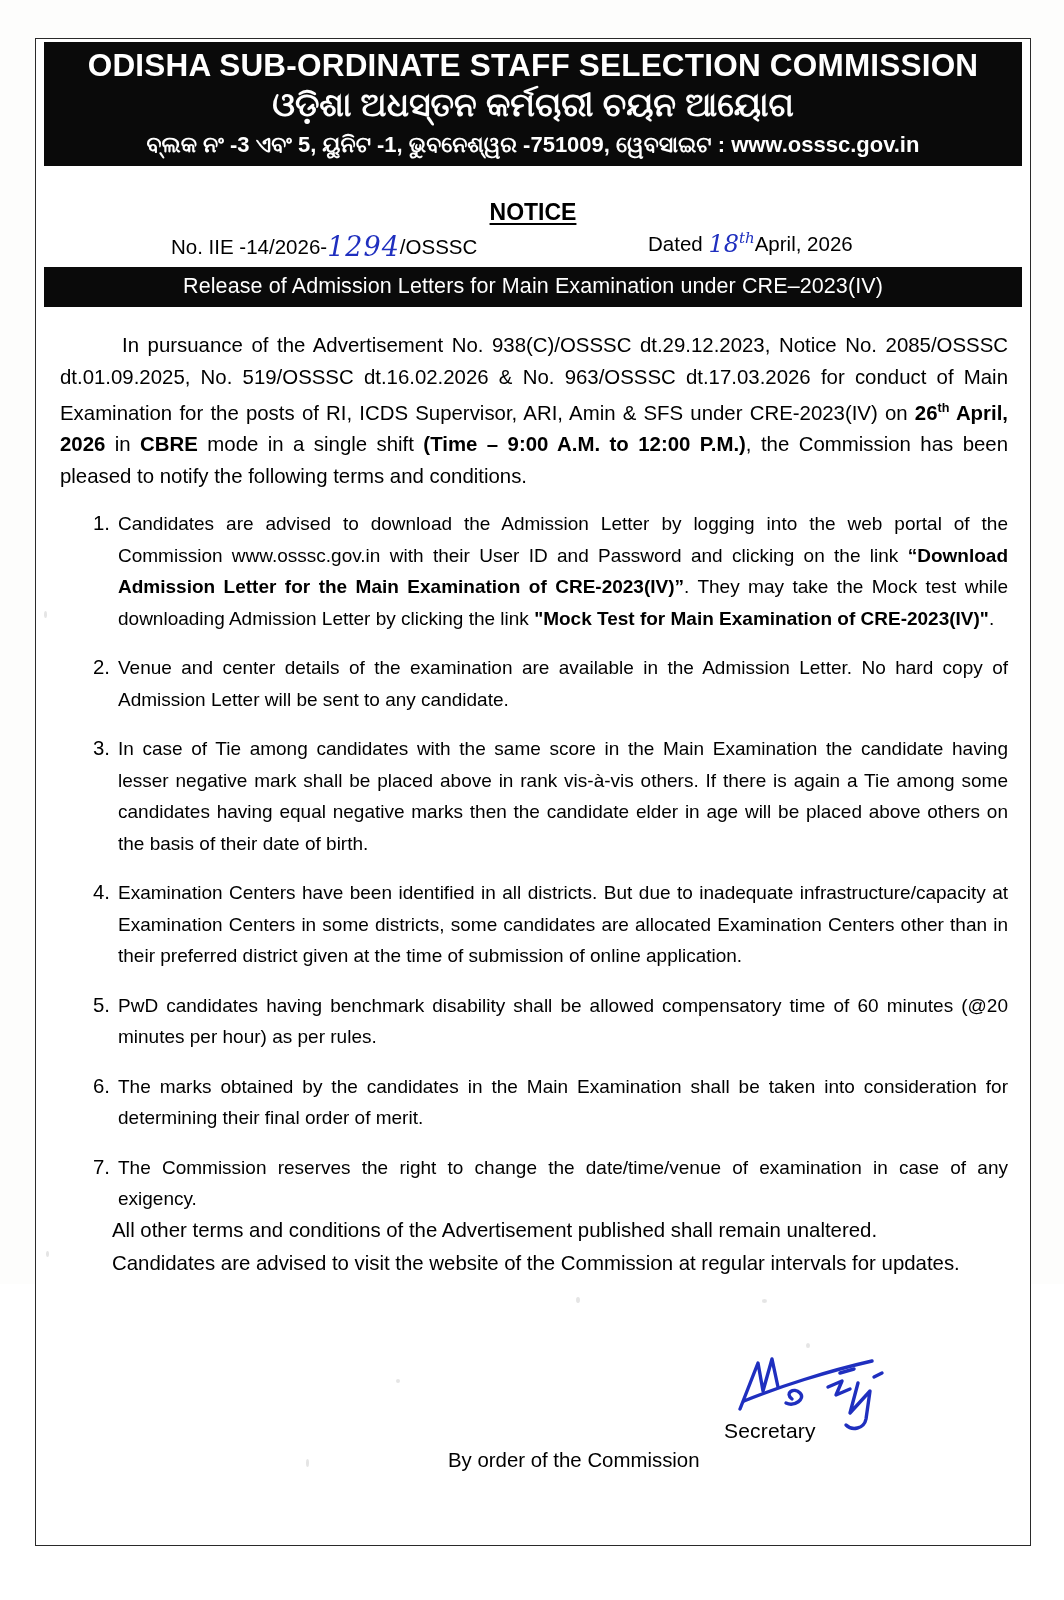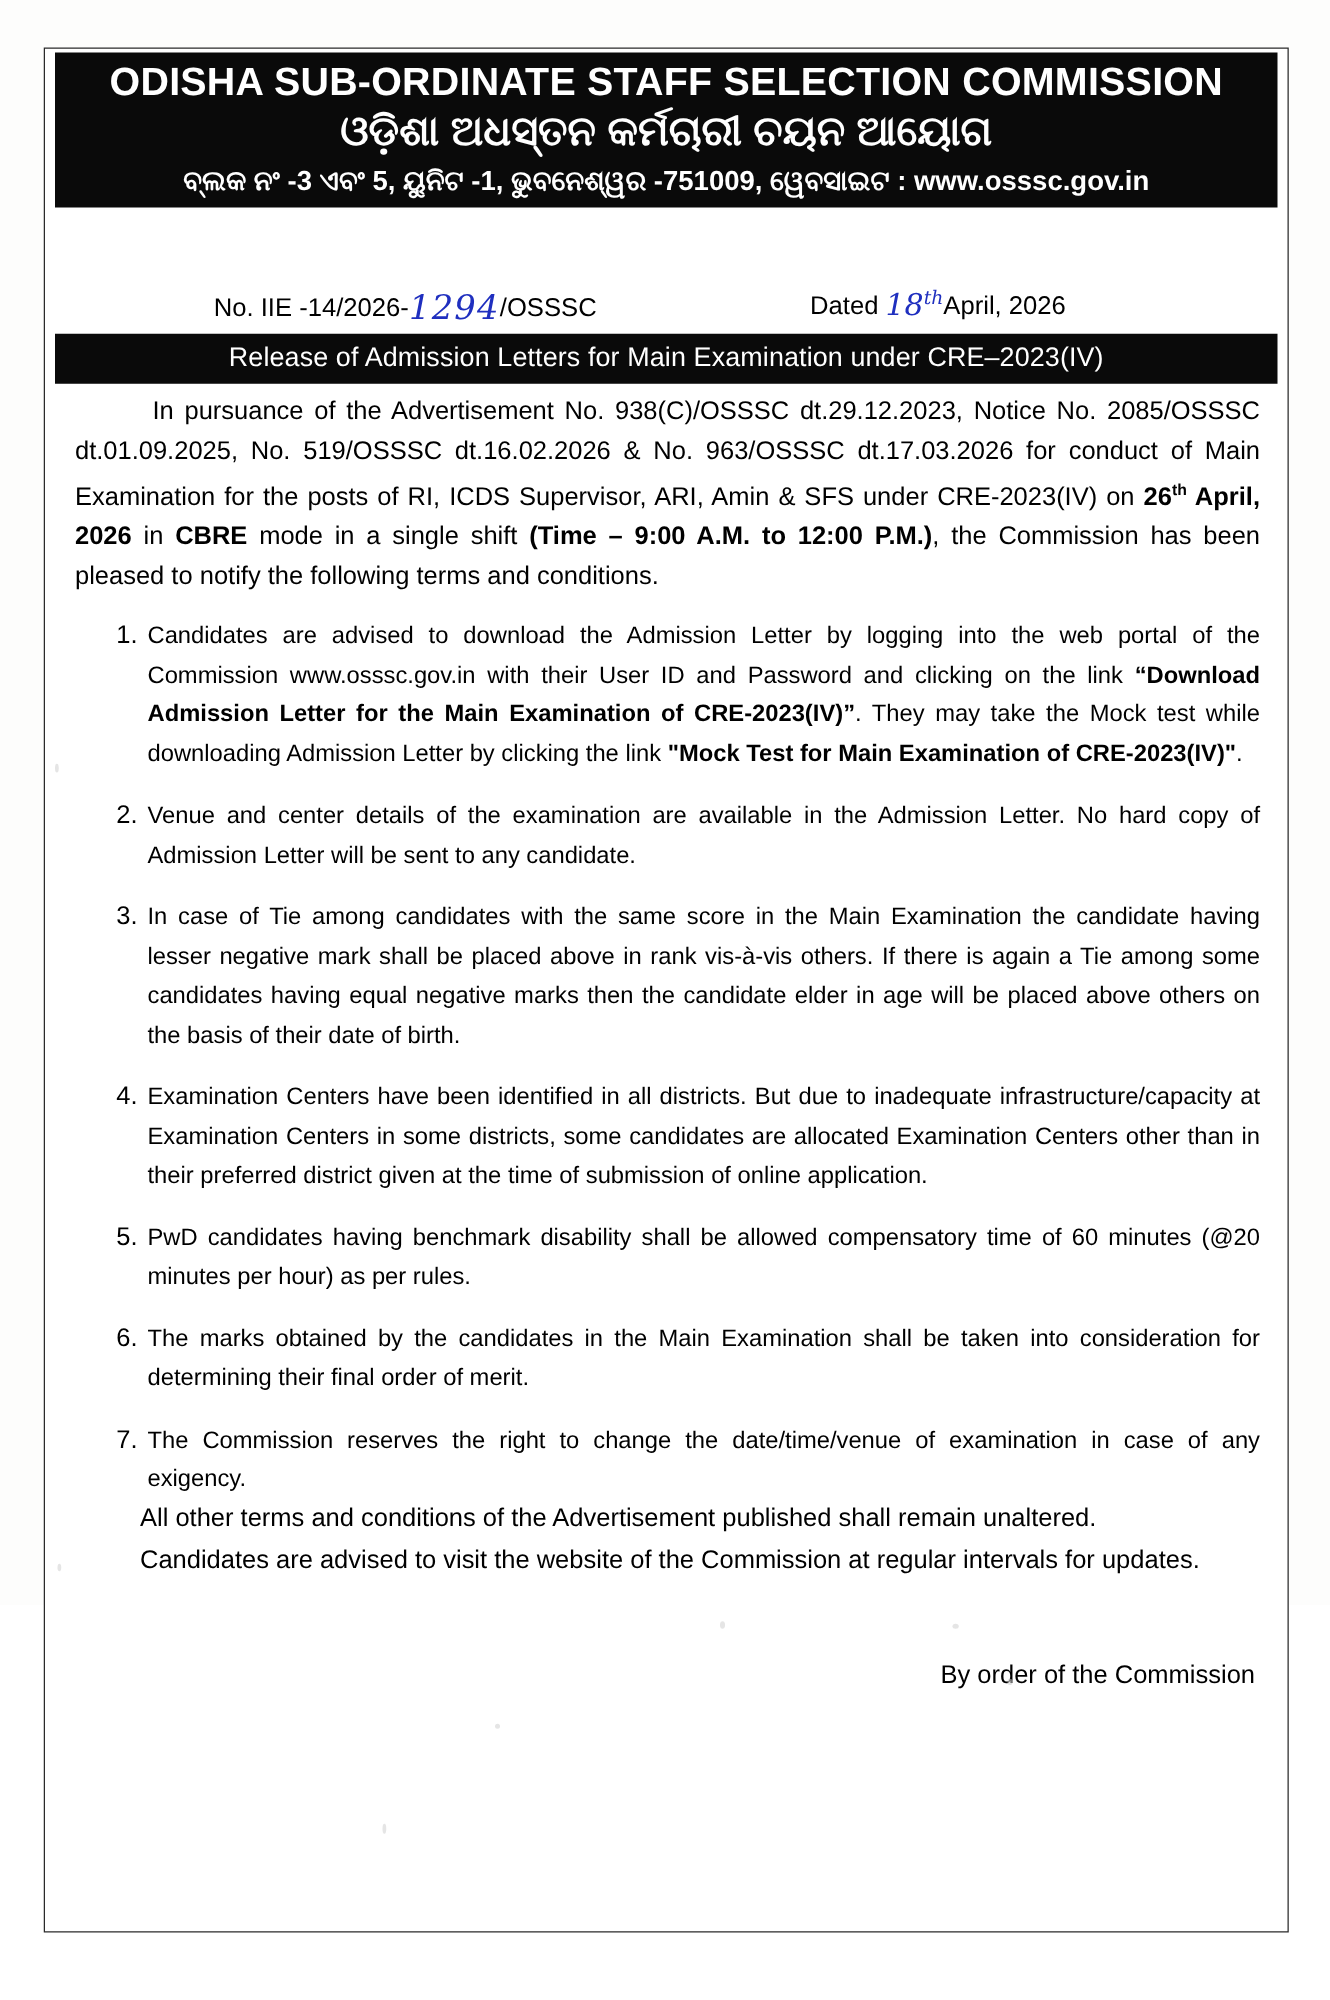--- a/index.html
+++ b/index.html
@@ -150,21 +150,21 @@
   .body-wrap {
     position: absolute;
     left: 0px;
     top: 275px;
     width: 994px;
     padding: 0 22px 0 24px;
     box-sizing: border-box;
   }
 
   p.para {
-    margin: 0 0 4px 0;
+    margin: 16px 0 4px 0;
     font-size: 20.4px;
     line-height: 31.5px;
     text-align: justify;
     text-justify: inter-word;
   }
   p.para.indent { text-indent: 62px; }
 
   ol.terms {
     margin: 16px 0 0 0;
     padding: 0 0 0 0;
@@ -256,20 +256,21 @@
 
 <div class="page">
   <div class="doc-frame">
 
     <div class="masthead">
       <div class="org-en">ODISHA SUB-ORDINATE STAFF SELECTION COMMISSION</div>
       <div class="org-or">ଓଡ଼ିଶା ଅଧସ୍ତନ କର୍ମଚାରୀ ଚୟନ ଆୟୋଗ</div>
       <div class="org-addr">ବ୍ଲକ ନଂ -3 ଏବଂ 5, ୟୁନିଟ -1, ଭୁବନେଶ୍ୱର -751009, ୱେବସାଇଟ : www.osssc.gov.in</div>
     </div>
 
+    <div class="notice-word">NOTICE</div>
 
     <div class="refline">
       <div class="ref-no"><span>No. IIE -14/2026-</span><span class="ink">1294</span><span>/OSSSC</span></div>
       <div class="ref-date"><span>Dated</span>&nbsp;<span class="ink-sm">18</span><span class="ink-sup">th</span><span>April, 2026</span></div>
     </div>
 
     <div class="subject-bar">Release of Admission Letters for Main Examination under CRE–2023(IV)</div>
 
     <div class="body-wrap">
 
@@ -286,20 +287,34 @@
         </ol>
 
       <div class="closing">
         <p class="ind">All other terms and conditions of the Advertisement published shall remain unaltered.</p>
         <p class="ind">Candidates are advised to visit the website of the Commission at regular intervals for updates.</p>
       </div>
     </div>
 
     <div class="sign-block">
       <div class="by-order">By order of the Commission</div>
+      <div class="sign-area">
+        <svg class="signature-svg" width="170" height="85" viewBox="0 0 170 85">
+          <g fill="none" stroke="#1f2fbf" stroke-width="3.4" stroke-linecap="round" stroke-linejoin="round">
+            <path d="M8 62 L26 16 L31 44 L40 12 L46 40"></path>
+            <path d="M12 54 C46 40, 96 24, 140 14"></path>
+            <path d="M60 52 C52 46, 62 40, 68 46 C74 52, 62 60, 54 56"></path>
+            <path d="M96 40 L110 34 L104 48 L118 42"></path>
+            <path d="M108 26 L122 22"></path>
+            <path d="M126 36 L118 66 L138 44 L134 72 C132 82, 120 84, 114 78"></path>
+            <path d="M142 30 L150 26"></path>
+          </g>
+        </svg>
+        <div class="secretary">Secretary</div>
+      </div>
     </div>
 
     <span class="speck" style="left:8px;  top:572px;  width:3px; height:7px;"></span>
     <span class="speck" style="left:10px; top:1212px; width:3px; height:6px;"></span>
     <span class="speck" style="left:540px;top:1258px; width:4px; height:6px;"></span>
     <span class="speck" style="left:726px;top:1260px; width:5px; height:4px;"></span>
     <span class="speck" style="left:270px;top:1420px; width:3px; height:8px;"></span>
     <span class="speck" style="left:360px;top:1340px; width:4px; height:4px;"></span>
     <span class="speck" style="left:770px;top:1304px; width:4px; height:5px;"></span>
   </div>

